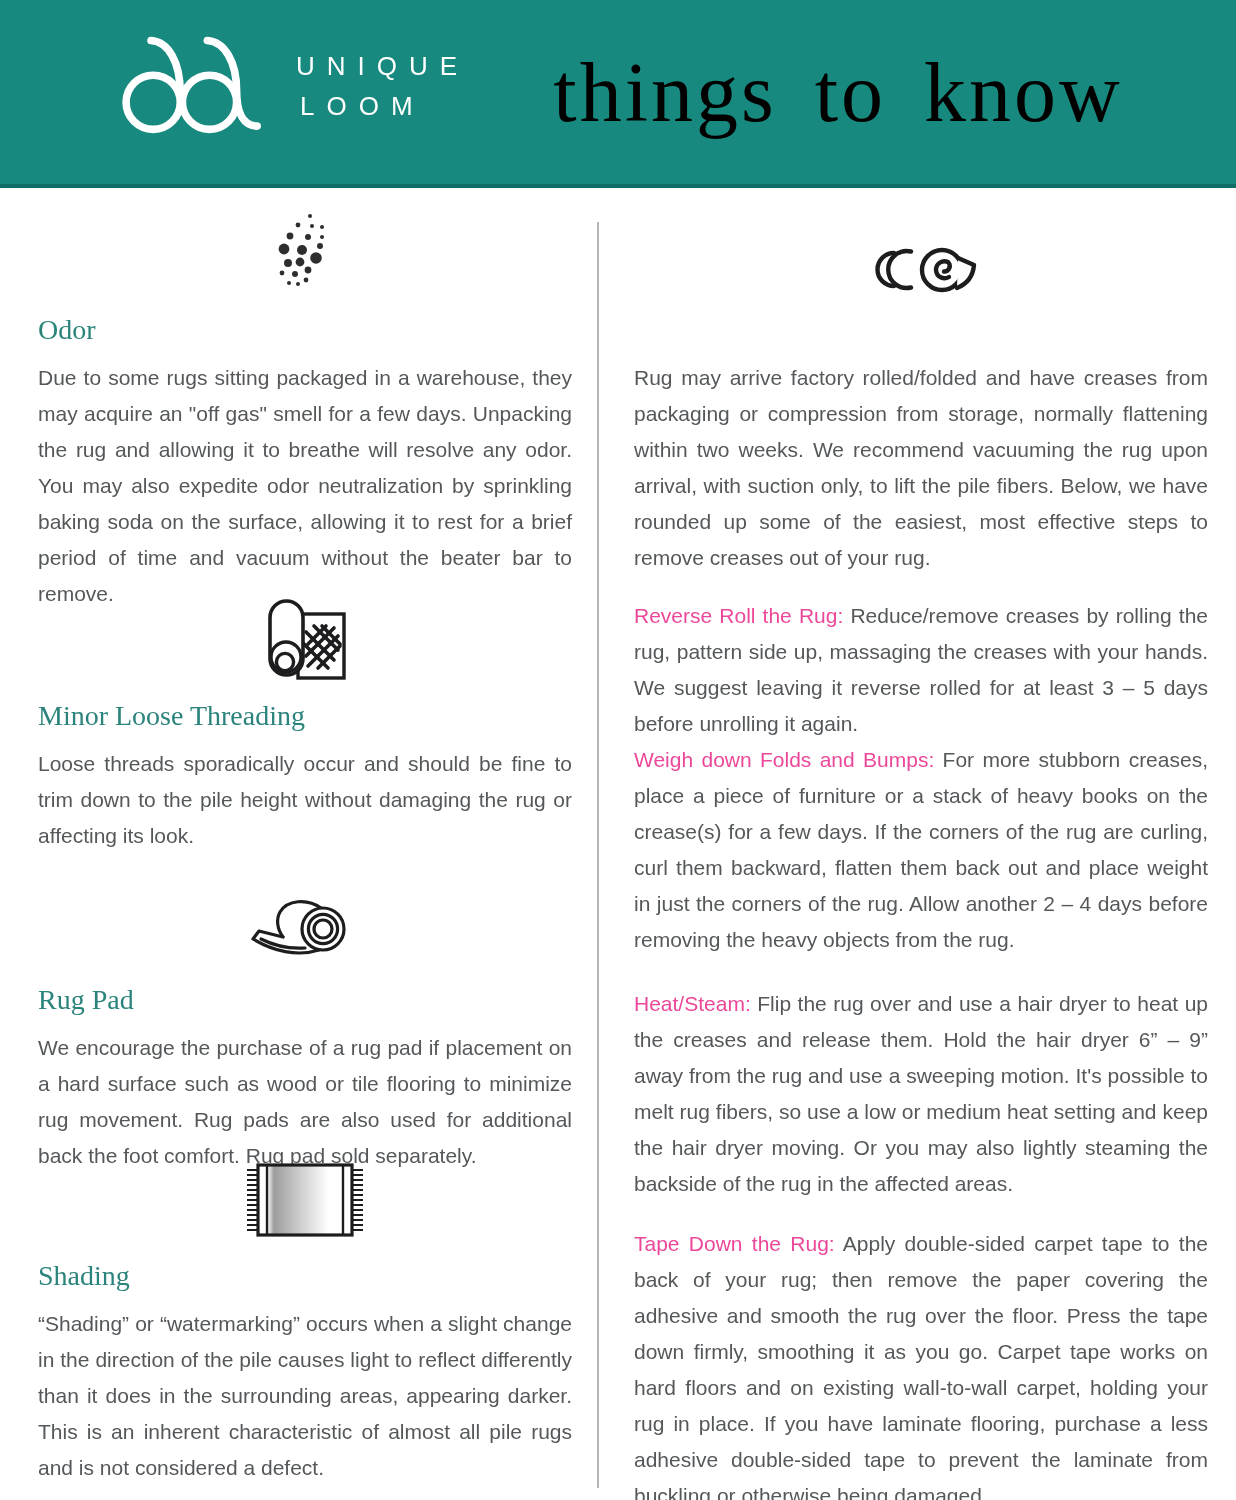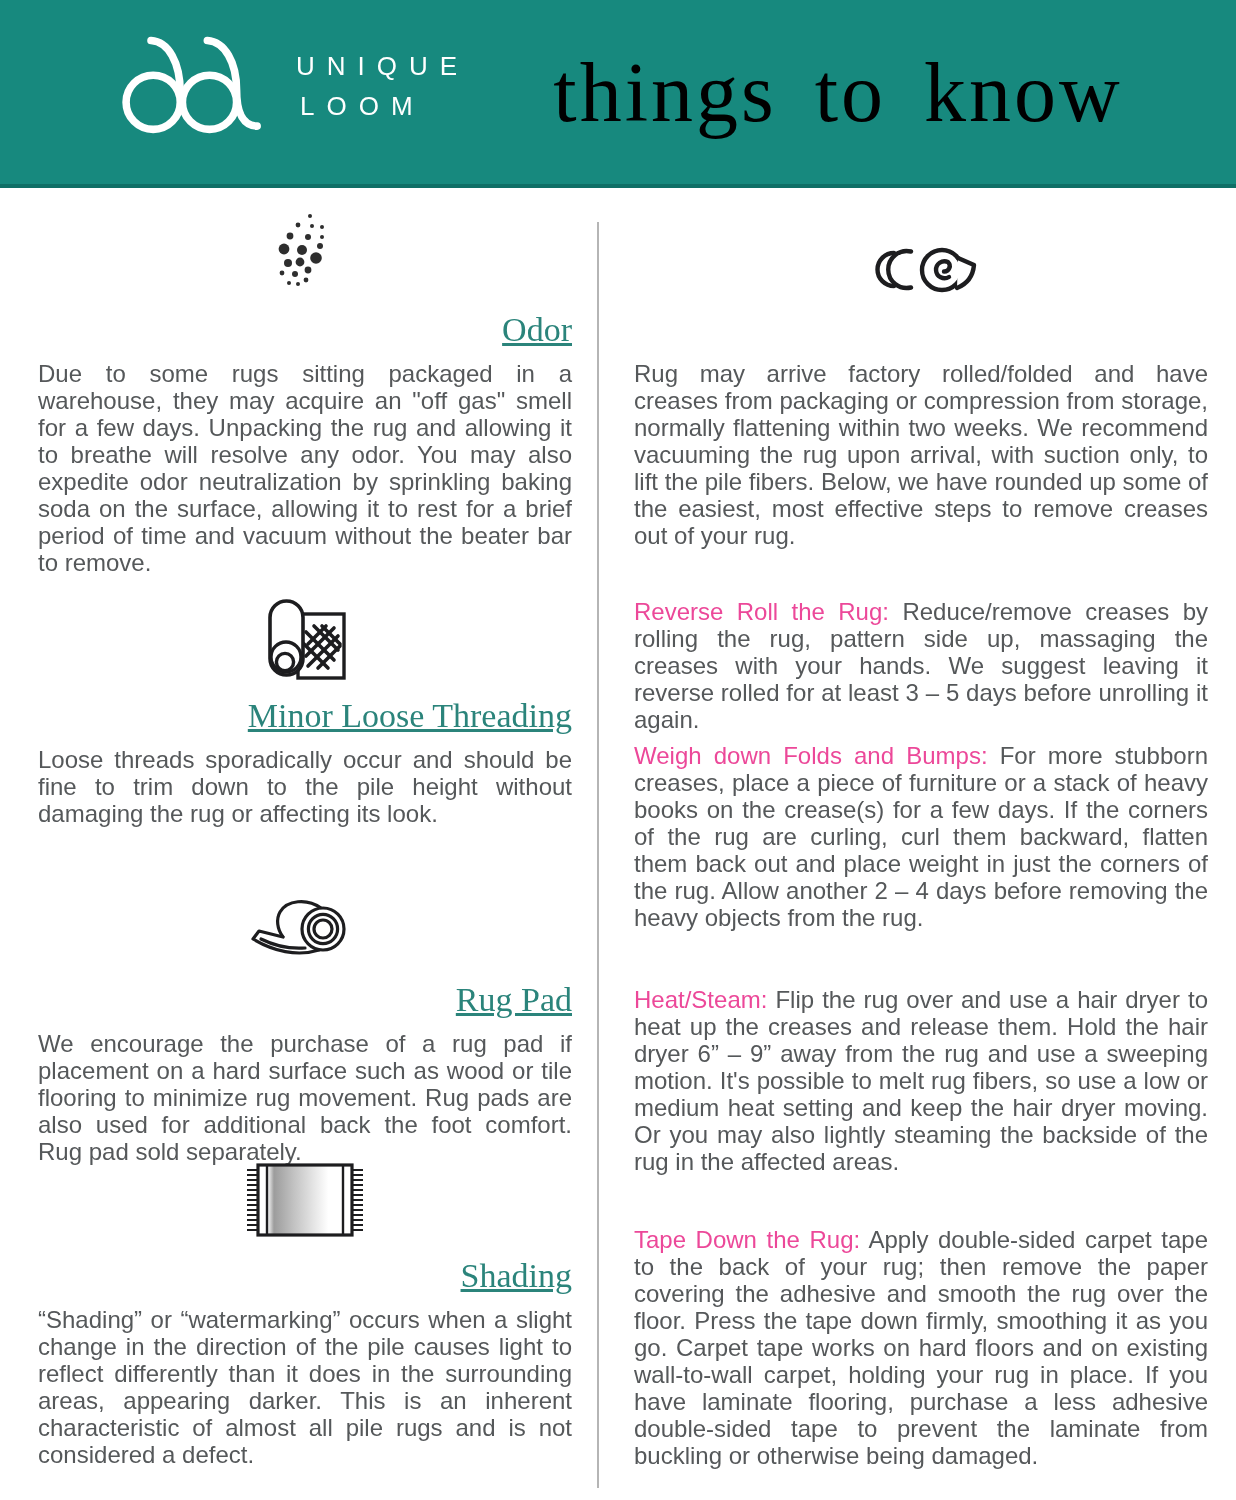--- a/index.html
+++ b/index.html
@@ -23,24 +23,24 @@
     color:#000000; font-family:"Liberation Serif", serif;
     font-size:84px; letter-spacing:3px; word-spacing:14px; font-weight:400;
     white-space:nowrap;
   }
   
   .divider{position:absolute; left:597px; top:222px; width:2px; height:1266px; background:#b5b5b5;}
   .sec{position:absolute; text-align:center;}
   .sec .icon-wrap{display:block; margin:0 auto;}
   h2.sec-heading{
     margin:0; font-family:"Liberation Serif", serif; font-weight:400;
-    font-size:34px; line-height:44px; color:#2b847b; text-align:right;text-decoration:underline;
+    font-size:28px; line-height:44px; color:#2b847b; text-align:left;
   }
   p.body{
-    margin:0; font-size:24px; line-height:27px; color:#55585a;
+    margin:0; font-size:21px; line-height:36px; color:#55585a;
     text-align:justify; text-justify:inter-word;
   }
   p.body strong{color:#ec4899; font-weight:400;}
   
   .sec-odor      {left:38px;  top:212px;  width:534px;}
   .sec-threading {left:38px;  top:598px;  width:534px;}
   .sec-rugpad    {left:38px;  top:896px;  width:534px;}
   .sec-shading   {left:38px;  top:1162px; width:534px;}
   .sec-odor .icon-wrap{height:86px; margin-bottom:10px;}
   .sec-threading .icon-wrap{height:84px; margin-bottom:12px;}

